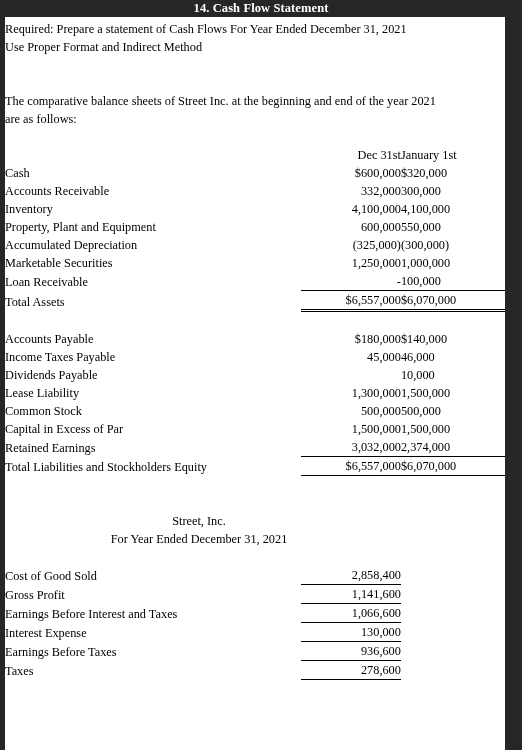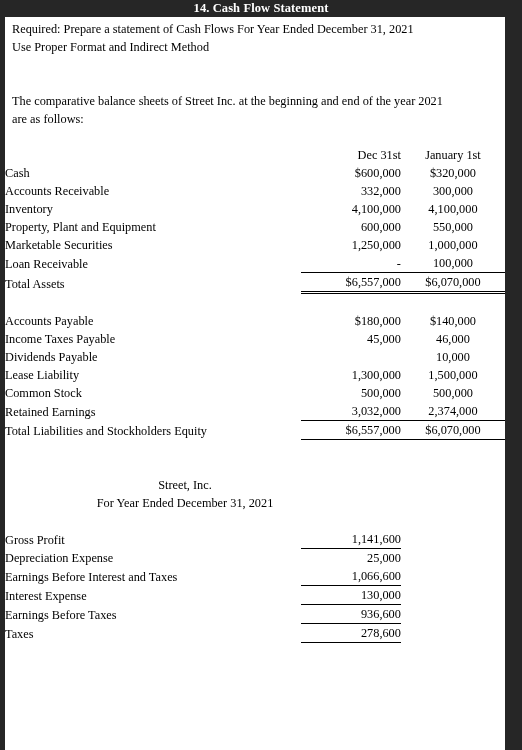--- a/index.html
+++ b/index.html
@@ -50,21 +50,21 @@
   }
 
   .doc {
     position: relative;
     padding: 3px 0 0 0;
     font-size: 12.3px;
     line-height: 18px;
   }
 
   .intro {
-    padding-left: 7px;
+    padding-left: 0;
   }
   .intro .ln {
     white-space: nowrap;
     height: 18px;
   }
   .spacer {
     height: 18px;
   }
 
   
@@ -85,34 +85,34 @@
     text-align: left;
     padding-left: 6px;
     width: 262px;
   }
   td.v1 {
     text-align: right;
     width: 88px;
     padding-right: 4px;
   }
   td.v2 {
-    text-align: center;
+    text-align: left;
     width: 92px;
     padding-right: 18px;
   }
   td.rule-bottom { border-bottom: 1px solid #000; }
   td.rule-double {
     border-bottom: 3px double #000;
   }
 
   
   .center-block {
     width: 360px;
     text-align: center;
-    margin-left: 0;
+    margin-left: 14px;
   }
   .center-block .ln {
     height: 18px;
     line-height: 18px;
     white-space: nowrap;
   }
 </style>
 </head>
 <body>
 
@@ -158,20 +158,25 @@
             <td class="lbl">Inventory</td>
             <td class="v1">4,100,000</td>
             <td class="v2">4,100,000</td>
           </tr>
           <tr>
             <td class="lbl">Property, Plant and Equipment</td>
             <td class="v1">600,000</td>
             <td class="v2">550,000</td>
           </tr>
           <tr>
+            <td class="lbl">Accumulated Depreciation</td>
+            <td class="v1">(325,000)</td>
+            <td class="v2">(300,000)</td>
+          </tr>
+          <tr>
             <td class="lbl">Marketable Securities</td>
             <td class="v1">1,250,000</td>
             <td class="v2">1,000,000</td>
           </tr>
           <tr>
             <td class="lbl">Loan Receivable</td>
             <td class="v1 rule-bottom">-</td>
             <td class="v2 rule-bottom">100,000</td>
           </tr>
           <tr>
@@ -203,20 +208,25 @@
           </tr>
           <tr>
             <td class="lbl">Lease Liability</td>
             <td class="v1">1,300,000</td>
             <td class="v2">1,500,000</td>
           </tr>
           <tr>
             <td class="lbl">Common Stock</td>
             <td class="v1">500,000</td>
             <td class="v2">500,000</td>
+          </tr>
+          <tr>
+            <td class="lbl">Capital in Excess of Par</td>
+            <td class="v1">1,500,000</td>
+            <td class="v2">1,500,000</td>
           </tr>
           <tr>
             <td class="lbl">Retained Earnings</td>
             <td class="v1 rule-bottom">3,032,000</td>
             <td class="v2 rule-bottom">2,374,000</td>
           </tr>
           <tr>
             <td class="lbl">Total Liabilities and Stockholders Equity</td>
             <td class="v1 rule-bottom">$6,557,000</td>
             <td class="v2 rule-bottom">$6,070,000</td>
@@ -230,27 +240,27 @@
       <div class="center-block">
         <div class="ln">Street, Inc.</div>
         <div class="ln">For Year Ended December 31, 2021</div>
       </div>
 
       <div class="spacer"></div>
 
       <table class="fin">
         <tbody>
           <tr>
+            <td class="lbl">Cost of Good Sold</td>
+            <td class="v1 rule-bottom">2,858,400</td>
+            <td class="v2"></td>
+          </tr>
+          <tr>
             <td class="lbl">Gross Profit</td>
             <td class="v1 rule-bottom">1,141,600</td>
-            <td class="v2"></td>
-          </tr>
-          <tr>
-            <td class="lbl">Depreciation Expense</td>
-            <td class="v1">25,000</td>
             <td class="v2"></td>
           </tr>
           <tr>
             <td class="lbl">Earnings Before Interest and Taxes</td>
             <td class="v1 rule-bottom">1,066,600</td>
             <td class="v2"></td>
           </tr>
           <tr>
             <td class="lbl">Interest Expense</td>
             <td class="v1 rule-bottom">130,000</td>

